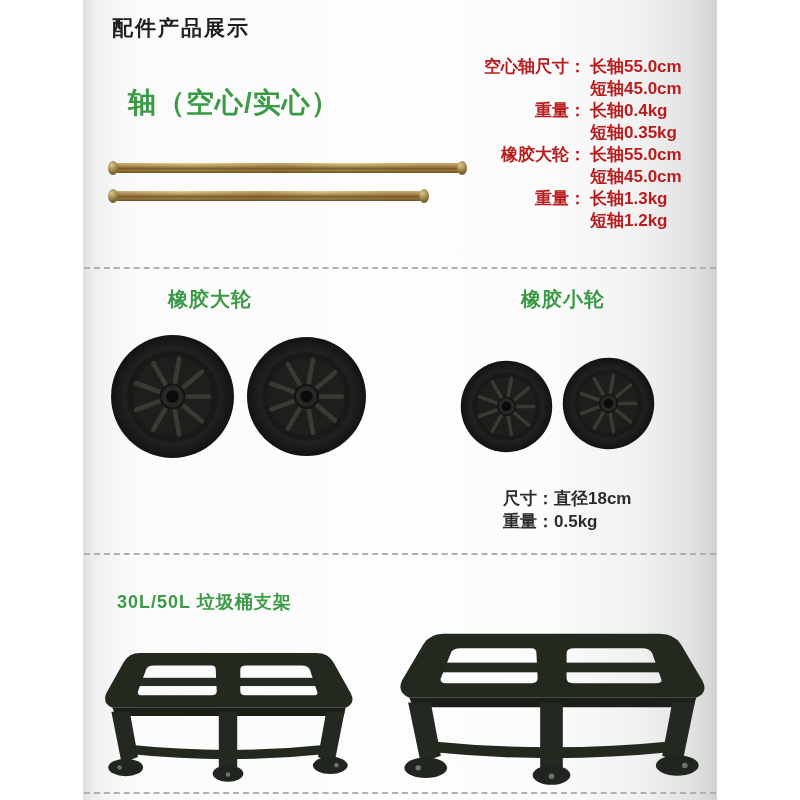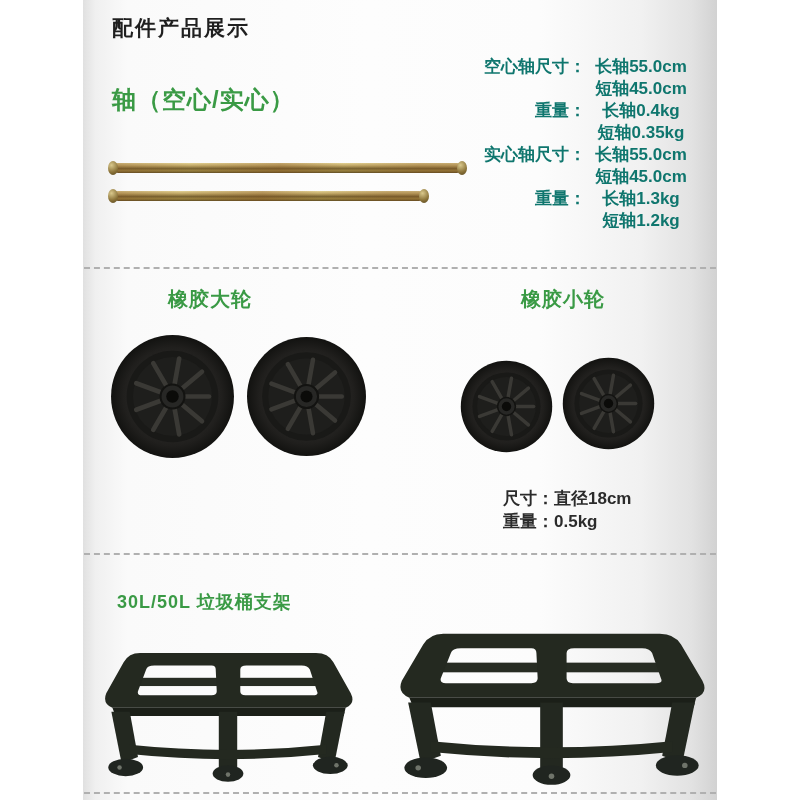--- a/index.html
+++ b/index.html
@@ -4,25 +4,25 @@
 <style>
   html,body{margin:0;padding:0;}
   body{width:800px;height:800px;background:#ffffff;overflow:hidden;
        font-family:"Liberation Sans","DejaVu Sans",sans-serif;}
   .page{position:relative;width:800px;height:712px;background:#ffffff;text-decoration:underline;}
   .photo-bg{position:absolute;left:83px;top:0;width:634px;height:800px;
     background:linear-gradient(90deg,#e0e0e0 0%,#f0f0f0 2%,#fafafa 7%,#fdfdfd 45%,#fcfcfc 72%,#f1f1f1 88%,#e2e2e2 96%,#d2d2d2 100%);}
   .abs{position:absolute;}
   .page-title{left:112px;top:14px;font-size:21px;font-weight:700;color:#1f1f1f;letter-spacing:2px;}
   .green{color:#3a9a45;}
-  .axle-heading{left:112px;top:84px;font-size:24px;font-weight:700;letter-spacing:1px;}
+  .axle-heading{left:128px;top:84px;font-size:28px;font-weight:700;letter-spacing:1px;}
   .axle-specs{left:420px;top:56px;width:272px;}
-  .spec-row{display:flex;line-height:22px;font-size:17px;font-weight:700;color:#0f766e;}
+  .spec-row{display:flex;line-height:22px;font-size:17px;font-weight:700;color:#b91c1c;}
   .spec-label{width:166px;text-align:right;white-space:pre;}
-  .spec-value{flex:1;text-align:center;padding-left:4px;white-space:pre;}
+  .spec-value{flex:1;text-align:left;padding-left:4px;white-space:pre;}
   .rod{height:10px;border-radius:5px;
     background:
       linear-gradient(90deg,rgba(125,70,25,.28) 0%,rgba(125,70,25,0) 22%,rgba(125,70,25,.30) 48%,rgba(125,70,25,0) 66%,rgba(125,70,25,.25) 88%),
       linear-gradient(180deg,#e3d294 0%,#bda463 28%,#7b6533 55%,#9a823f 78%,#5f4d24 100%);}
   .rod::before,.rod::after{content:"";position:absolute;top:-2px;width:10px;height:14px;border-radius:50%;
     background:radial-gradient(circle at 35% 30%,#d9c88c,#8a7238 60%,#57461f);}
   .rod::before{left:-5px;} .rod::after{right:-5px;}
   .rod-long{left:113px;top:163px;width:349px;}
   .rod-short{left:113px;top:191px;width:311px;}
   .divider{left:84px;width:632px;height:0;border-top:2px dashed #b0b0b0;}
@@ -103,21 +103,21 @@
     </div>
     <div class="spec-row">
       <span class="spec-label">重量：</span>
       <span class="spec-value">长轴0.4kg</span>
     </div>
     <div class="spec-row">
       <span class="spec-label"></span>
       <span class="spec-value">短轴0.35kg</span>
     </div>
     <div class="spec-row">
-      <span class="spec-label">实心轴尺寸：</span>
+      <span class="spec-label">橡胶大轮：</span>
       <span class="spec-value">长轴55.0cm</span>
     </div>
     <div class="spec-row">
       <span class="spec-label"></span>
       <span class="spec-value">短轴45.0cm</span>
     </div>
     <div class="spec-row">
       <span class="spec-label">重量：</span>
       <span class="spec-value">长轴1.3kg</span>
     </div>

